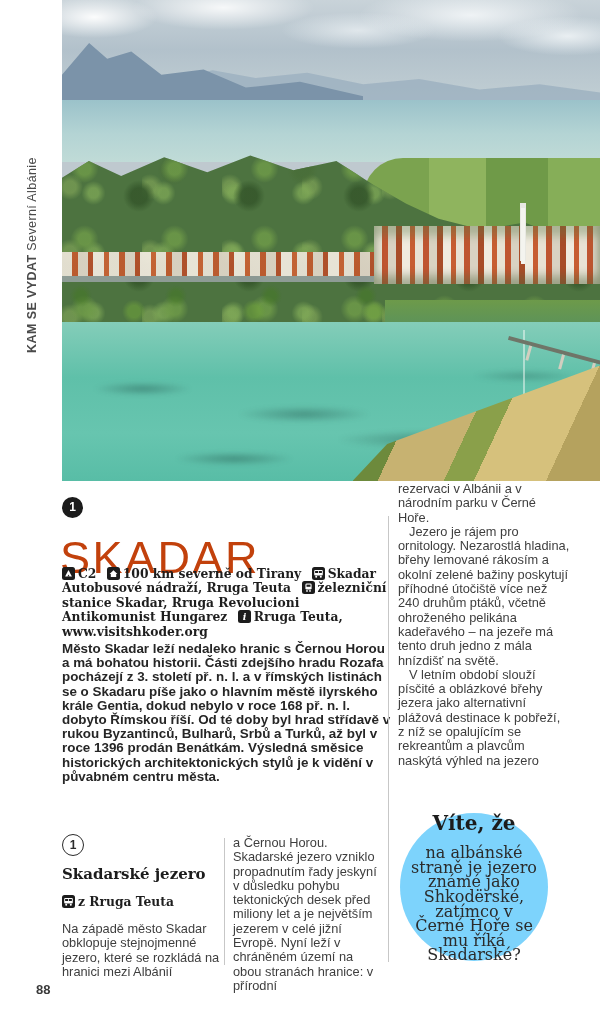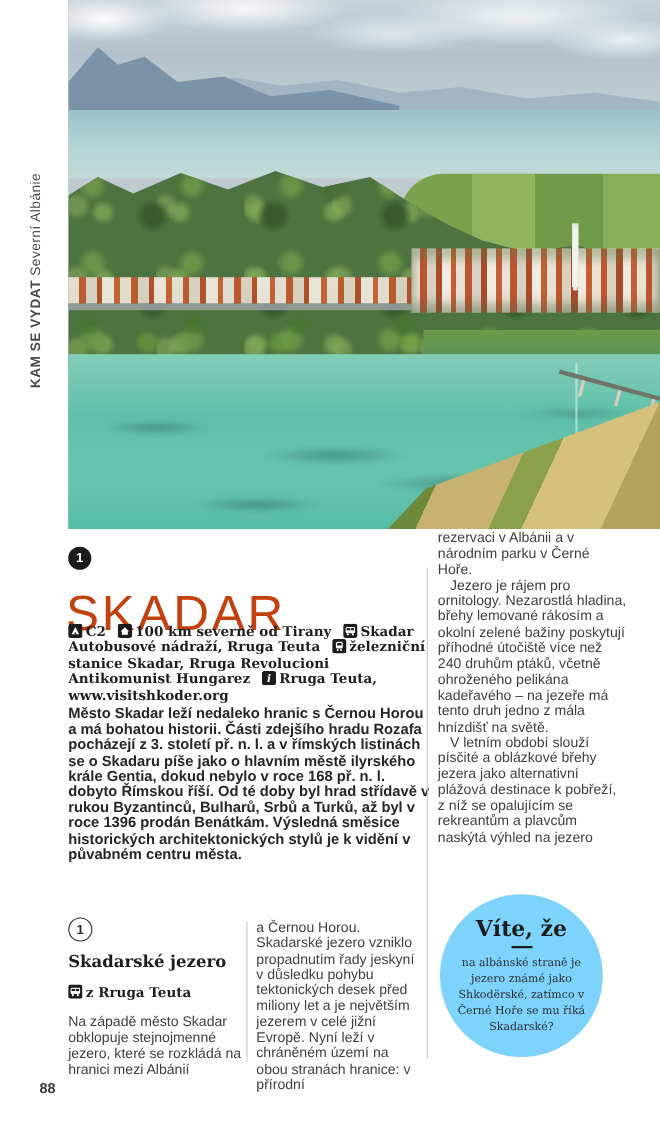--- a/index.html
+++ b/index.html
@@ -100,21 +100,21 @@
   .divider { position: absolute; width: 1px; background: #c7c7c7; }
   .divider.short { left: 224px; top: 838px; height: 127px; }
   .divider.long { left: 388px; top: 516px; height: 446px; }
 
   
   .factbox { position: absolute; left: 400px; top: 813px; width: 148px; height: 148px; border-radius: 50%;
     display: flex; flex-direction: column; align-items: center; justify-content: center;
     text-align: center; padding: 0 11px; box-sizing: border-box; }
   .factbox-title { font-family: "DejaVu Serif", serif; font-weight: bold; font-size: 20px; color: #1c1c1c; }
   .factbox-rule { width: 19px; height: 2px; background: #1c1c1c; margin: 4px auto 7px; }
-  .factbox-text { font-family: "DejaVu Serif", serif; font-size: 10px; line-height: 14.6px; color: #2b2b2b; }
+  .factbox-text { font-family: "DejaVu Serif", serif; font-size: 16px; line-height: 14.6px; color: #2b2b2b; }
 
   .pagenum { position: absolute; left: 36px; top: 982px; font-weight: bold; font-size: 13px; color: #3a3a3a; }
 </style>
 </head>
 <body>
 
 <div class="page">
 
   <div class="photo">
     <div class="ph-sky"></div>

